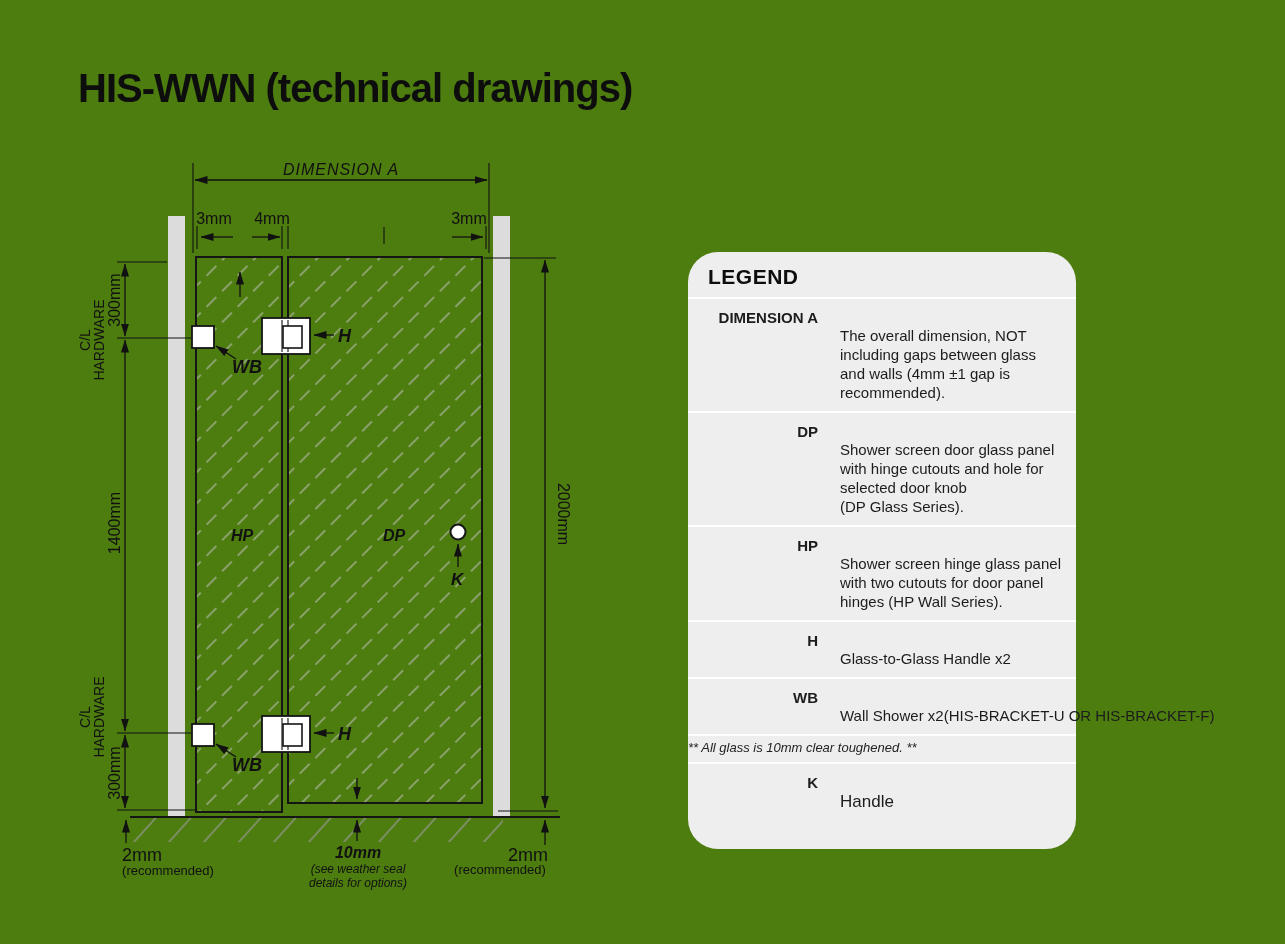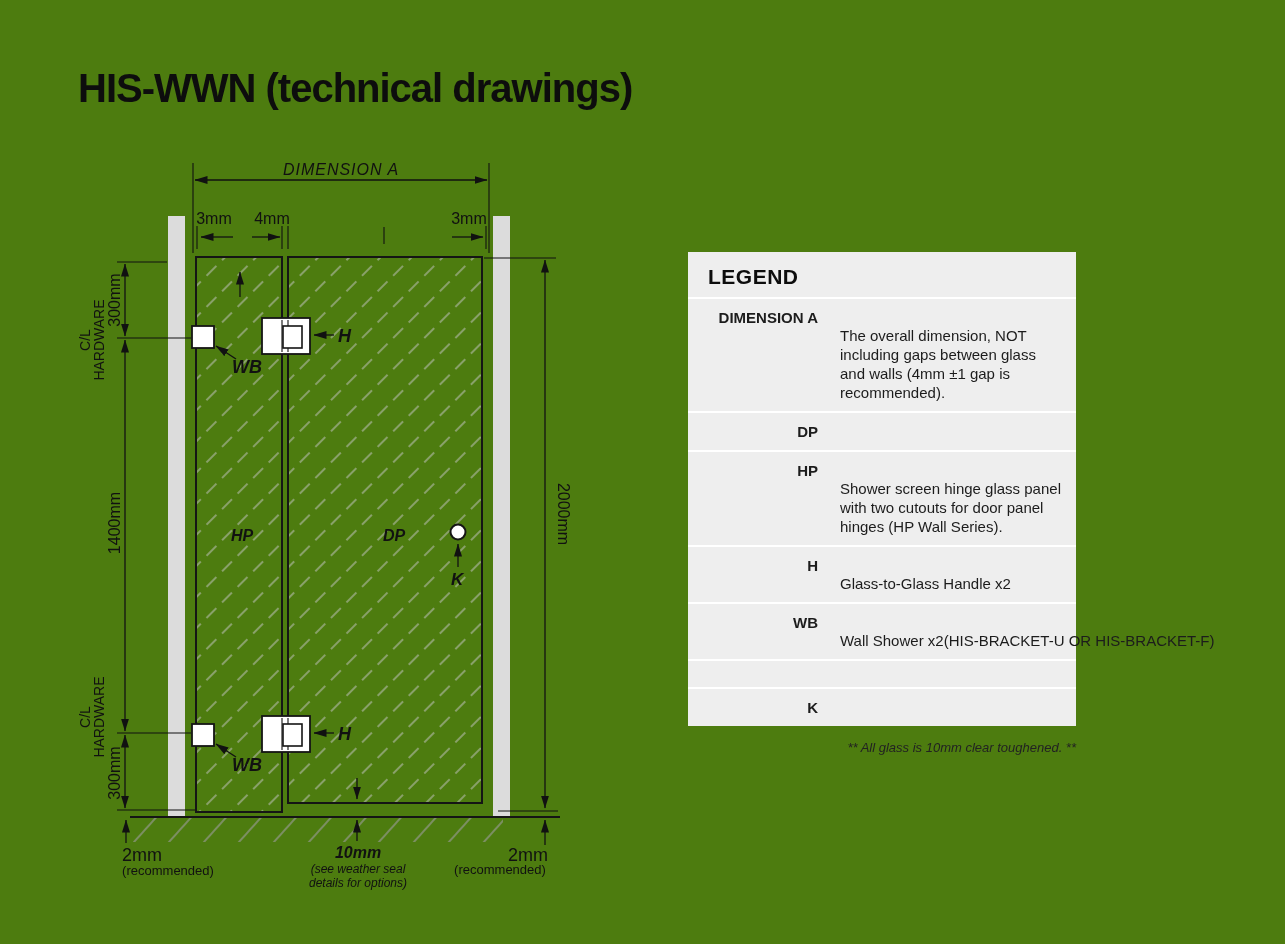--- a/index.html
+++ b/index.html
@@ -22,38 +22,38 @@
   .t18{font-size:18px;}
   .t13{font-size:13px;}
   .t12{font-size:12px;}
   .it{font-style:italic;}
   .bd{font-weight:bold;}
   .mid{text-anchor:middle;}
 
   
   .legend{
     position:absolute;left:688px;top:252px;width:388px;
-    background:#eeeeee;padding:0 0 0 0;font-size:15px;line-height:19px;color:#1c1c1c;
+    background:#eeeeee;padding:0 0 28px 0;font-size:15px;line-height:19px;color:#1c1c1c;border-radius:30px;
   }
   .legend-title{
     font-size:21px;font-weight:bold;letter-spacing:.5px;color:#0d0d0d;
     padding:15px 0 11px 20px;
   }
   .legend-row{
     display:grid;grid-template-columns:130px 1fr;column-gap:22px;
     padding:9px 0;border-top:2px solid #ffffff;
   }
   .legend-term{font-weight:bold;text-align:right;}
   .legend-desc{white-space:pre-line;padding-right:6px;margin-top:18px;}
   .legend-row.nowrap .legend-desc{white-space:nowrap;overflow:visible;}
   .legend-row.empty{height:26px;padding:0;border-top:2px solid #ffffff;}
   .legend-row.row-k{border-top:2px solid #ffffff;}
   .legend-row.row-k .legend-desc{font-size:17px;line-height:21px;}
   .legend-footnote{
-    position:absolute;left:688px;top:740px;width:388px;text-align:right;
+    position:absolute;left:688px;top:740px;width:388px;text-align:left;
     font-style:italic;font-size:13px;color:#222;
   }
 </style>
 </head>
 <body>
 
 <div id="stage">
 
   <div class="page-title">HIS-WWN (technical drawings)</div>
 
@@ -190,20 +190,24 @@
     <div class="legend-row">
       <div class="legend-term">DIMENSION A</div>
       <div class="legend-desc">The overall dimension, NOT
 including gaps between glass
 and walls (4mm ±1 gap is
 recommended).</div>
     </div>
 
     <div class="legend-row">
       <div class="legend-term">DP</div>
+      <div class="legend-desc">Shower screen door glass panel
+with hinge cutouts and hole for
+selected door knob
+(DP Glass Series).</div>
     </div>
 
     <div class="legend-row">
       <div class="legend-term">HP</div>
       <div class="legend-desc">Shower screen hinge glass panel
 with two cutouts for door panel
 hinges (HP Wall Series).</div>
     </div>
 
     <div class="legend-row">
@@ -213,18 +217,19 @@
 
     <div class="legend-row nowrap">
       <div class="legend-term">WB</div>
       <div class="legend-desc">Wall Shower x2(HIS-BRACKET-U OR HIS-BRACKET-F)</div>
     </div>
 
     <div class="legend-row empty"></div>
 
     <div class="legend-row row-k">
       <div class="legend-term">K</div>
+      <div class="legend-desc">Handle</div>
     </div>
   </div>
 
   <div class="legend-footnote">** All glass is 10mm clear toughened. **</div>
 
 </div>
 
 </body></html>

